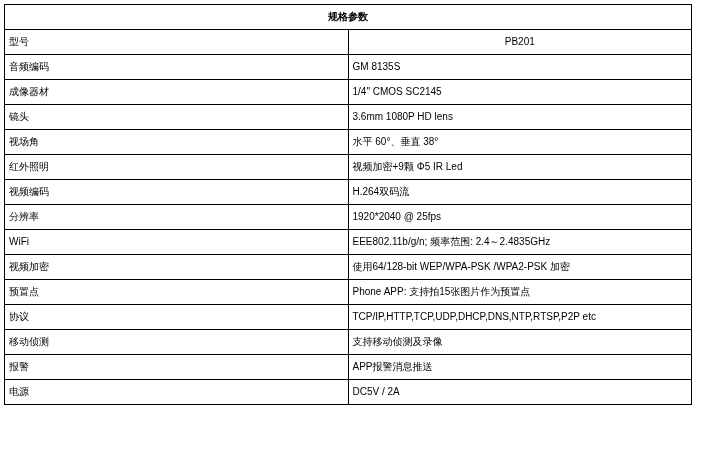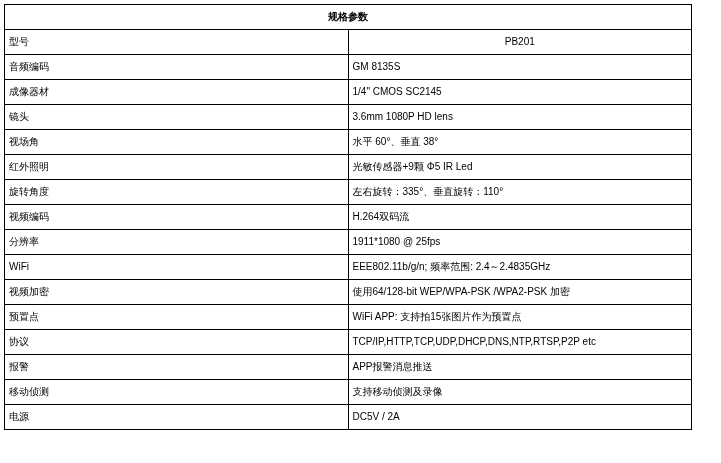--- a/index.html
+++ b/index.html
@@ -73,56 +73,52 @@
       <tr>
         <td class="label-cell">镜头</td>
         <td class="value-cell">3.6mm 1080P HD lens</td>
       </tr>
       <tr>
         <td class="label-cell">视场角</td>
         <td class="value-cell">水平 60°、垂直 38°</td>
       </tr>
       <tr>
         <td class="label-cell">红外照明</td>
-        <td class="value-cell">光敏传感器+9颗 Φ5 IR Led</td>
-      </tr>
-      <tr>
-        <td class="label-cell">旋转角度</td>
-        <td class="value-cell">左右旋转：335°、垂直旋转：110°</td>
+        <td class="value-cell">视频加密+9颗 Φ5 IR Led</td>
       </tr>
       <tr>
         <td class="label-cell">视频编码</td>
         <td class="value-cell">H.264双码流</td>
       </tr>
       <tr>
         <td class="label-cell">分辨率</td>
-        <td class="value-cell">1911*1080 @ 25fps</td>
+        <td class="value-cell">1920*2040 @ 25fps</td>
       </tr>
       <tr>
         <td class="label-cell">WiFi</td>
         <td class="value-cell">EEE802.11b/g/n; 频率范围: 2.4～2.4835GHz</td>
       </tr>
       <tr>
         <td class="label-cell">视频加密</td>
         <td class="value-cell">使用64/128-bit WEP/WPA-PSK /WPA2-PSK 加密</td>
       </tr>
       <tr>
         <td class="label-cell">预置点</td>
-        <td class="value-cell">WiFi APP: 支持拍15张图片作为预置点</td>
+        <td class="value-cell">Phone APP: 支持拍15张图片作为预置点</td>
       </tr>
       <tr>
         <td class="label-cell">协议</td>
         <td class="value-cell">TCP/IP,HTTP,TCP,UDP,DHCP,DNS,NTP,RTSP,P2P etc</td>
       </tr>
       <tr>
+        <td class="label-cell">移动侦测</td>
+        <td class="value-cell">支持移动侦测及录像</td>
+      </tr>
+      <tr>
         <td class="label-cell">报警</td>
         <td class="value-cell">APP报警消息推送</td>
-      </tr>
-      <tr>
-        <td class="label-cell">移动侦测</td>
-        <td class="value-cell">支持移动侦测及录像</td>
       </tr>
       <tr>
         <td class="label-cell">电源</td>
         <td class="value-cell">DC5V / 2A</td>
       </tr>
     </tbody>
 </table>
 
 </body></html>

